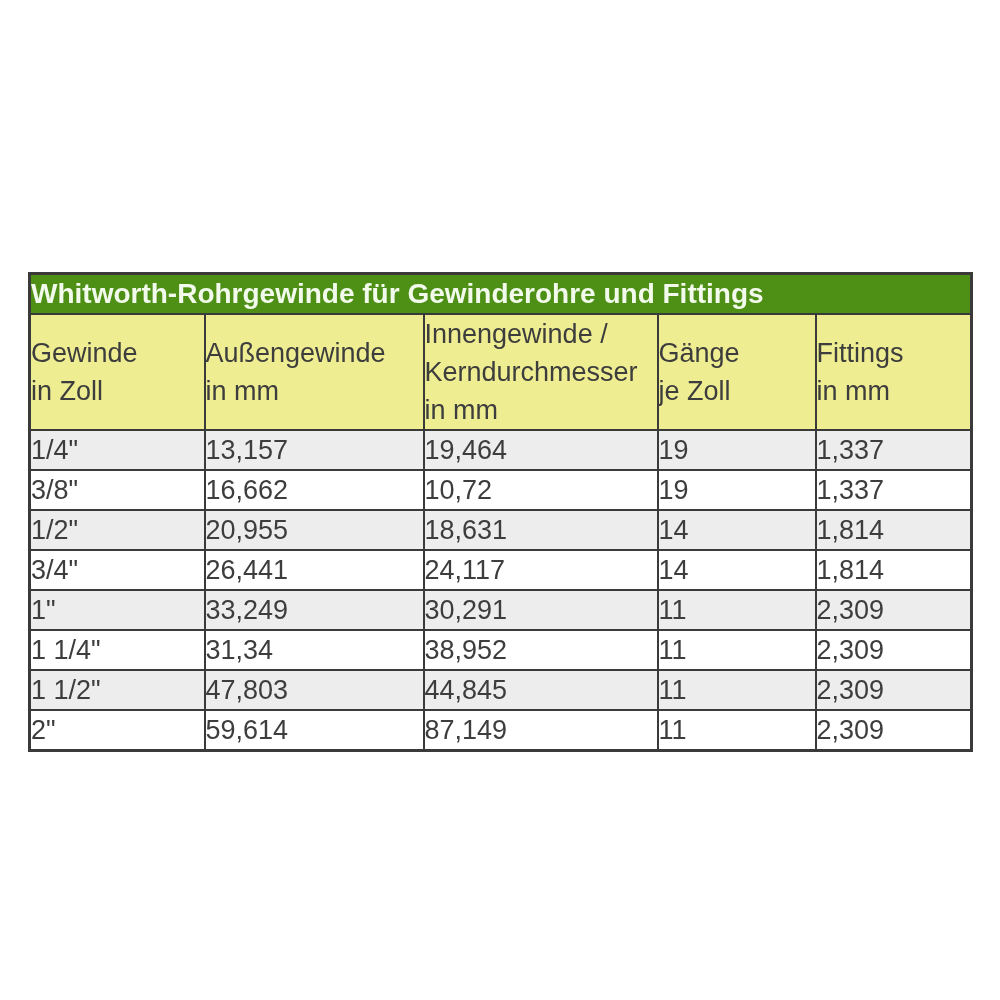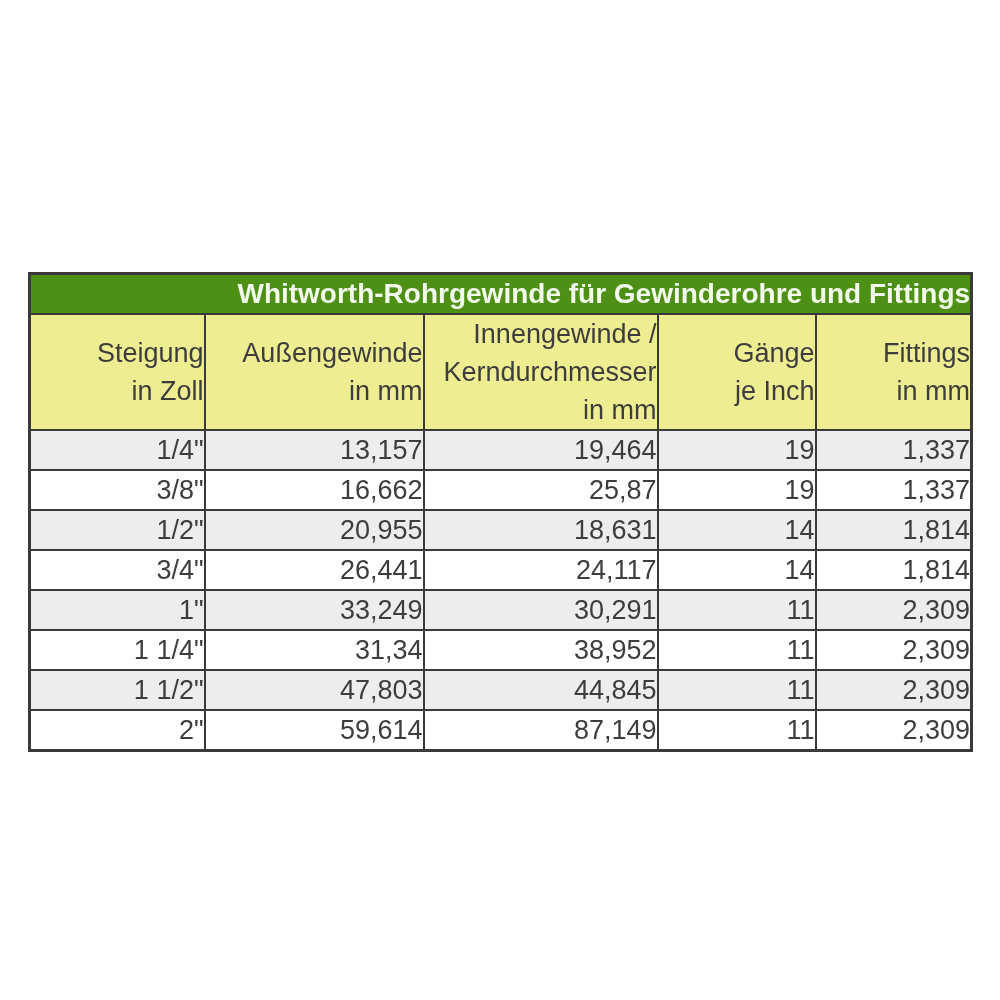--- a/index.html
+++ b/index.html
@@ -21,21 +21,21 @@
     position: absolute;
     left: 28px;
     top: 272px;
     width: 942px;
     border-collapse: collapse;
     table-layout: fixed;
     border: 3px solid var(--border, #3a3a3a);
   }
   table.thread-table td, table.thread-table th {
     border: 2px solid var(--border, #3a3a3a);
-    text-align: right;
+    text-align: left;
     vertical-align: middle;
     padding: 0;
     color: var(--text, #3d3d3d);
   }
   .title-cell {
     background: var(--title_bg, #4e8f16);
     color: var(--title_text, #f2faeb) !important;
     font-weight: bold;
     font-size: 28px;
     height: 38px;
@@ -67,45 +67,45 @@
       <col style="width:219px">
       <col style="width:234px">
       <col style="width:158px">
       <col style="width:156px">
     </colgroup>
     <thead>
       <tr>
         <th class="title-cell" colspan="5">Whitworth-Rohrgewinde für Gewinderohre und Fittings</th>
       </tr>
       <tr>
-        <th class="header-cell">Steigung
+        <th class="header-cell">Gewinde
 in Zoll</th>
         <th class="header-cell">Außengewinde
 in mm</th>
         <th class="header-cell">Innengewinde /
 Kerndurchmesser
 in mm</th>
         <th class="header-cell">Gänge
-je Inch</th>
+je Zoll</th>
         <th class="header-cell">Fittings
 in mm</th>
       </tr>
     </thead>
     <tbody>
         <tr class="data-row row-gray">
           <td>1/4"</td>
           <td>13,157</td>
           <td>19,464</td>
           <td>19</td>
           <td>1,337</td>
         </tr>
         <tr class="data-row row-white">
           <td>3/8"</td>
           <td>16,662</td>
-          <td>25,87</td>
+          <td>10,72</td>
           <td>19</td>
           <td>1,337</td>
         </tr>
         <tr class="data-row row-gray">
           <td>1/2"</td>
           <td>20,955</td>
           <td>18,631</td>
           <td>14</td>
           <td>1,814</td>
         </tr>

